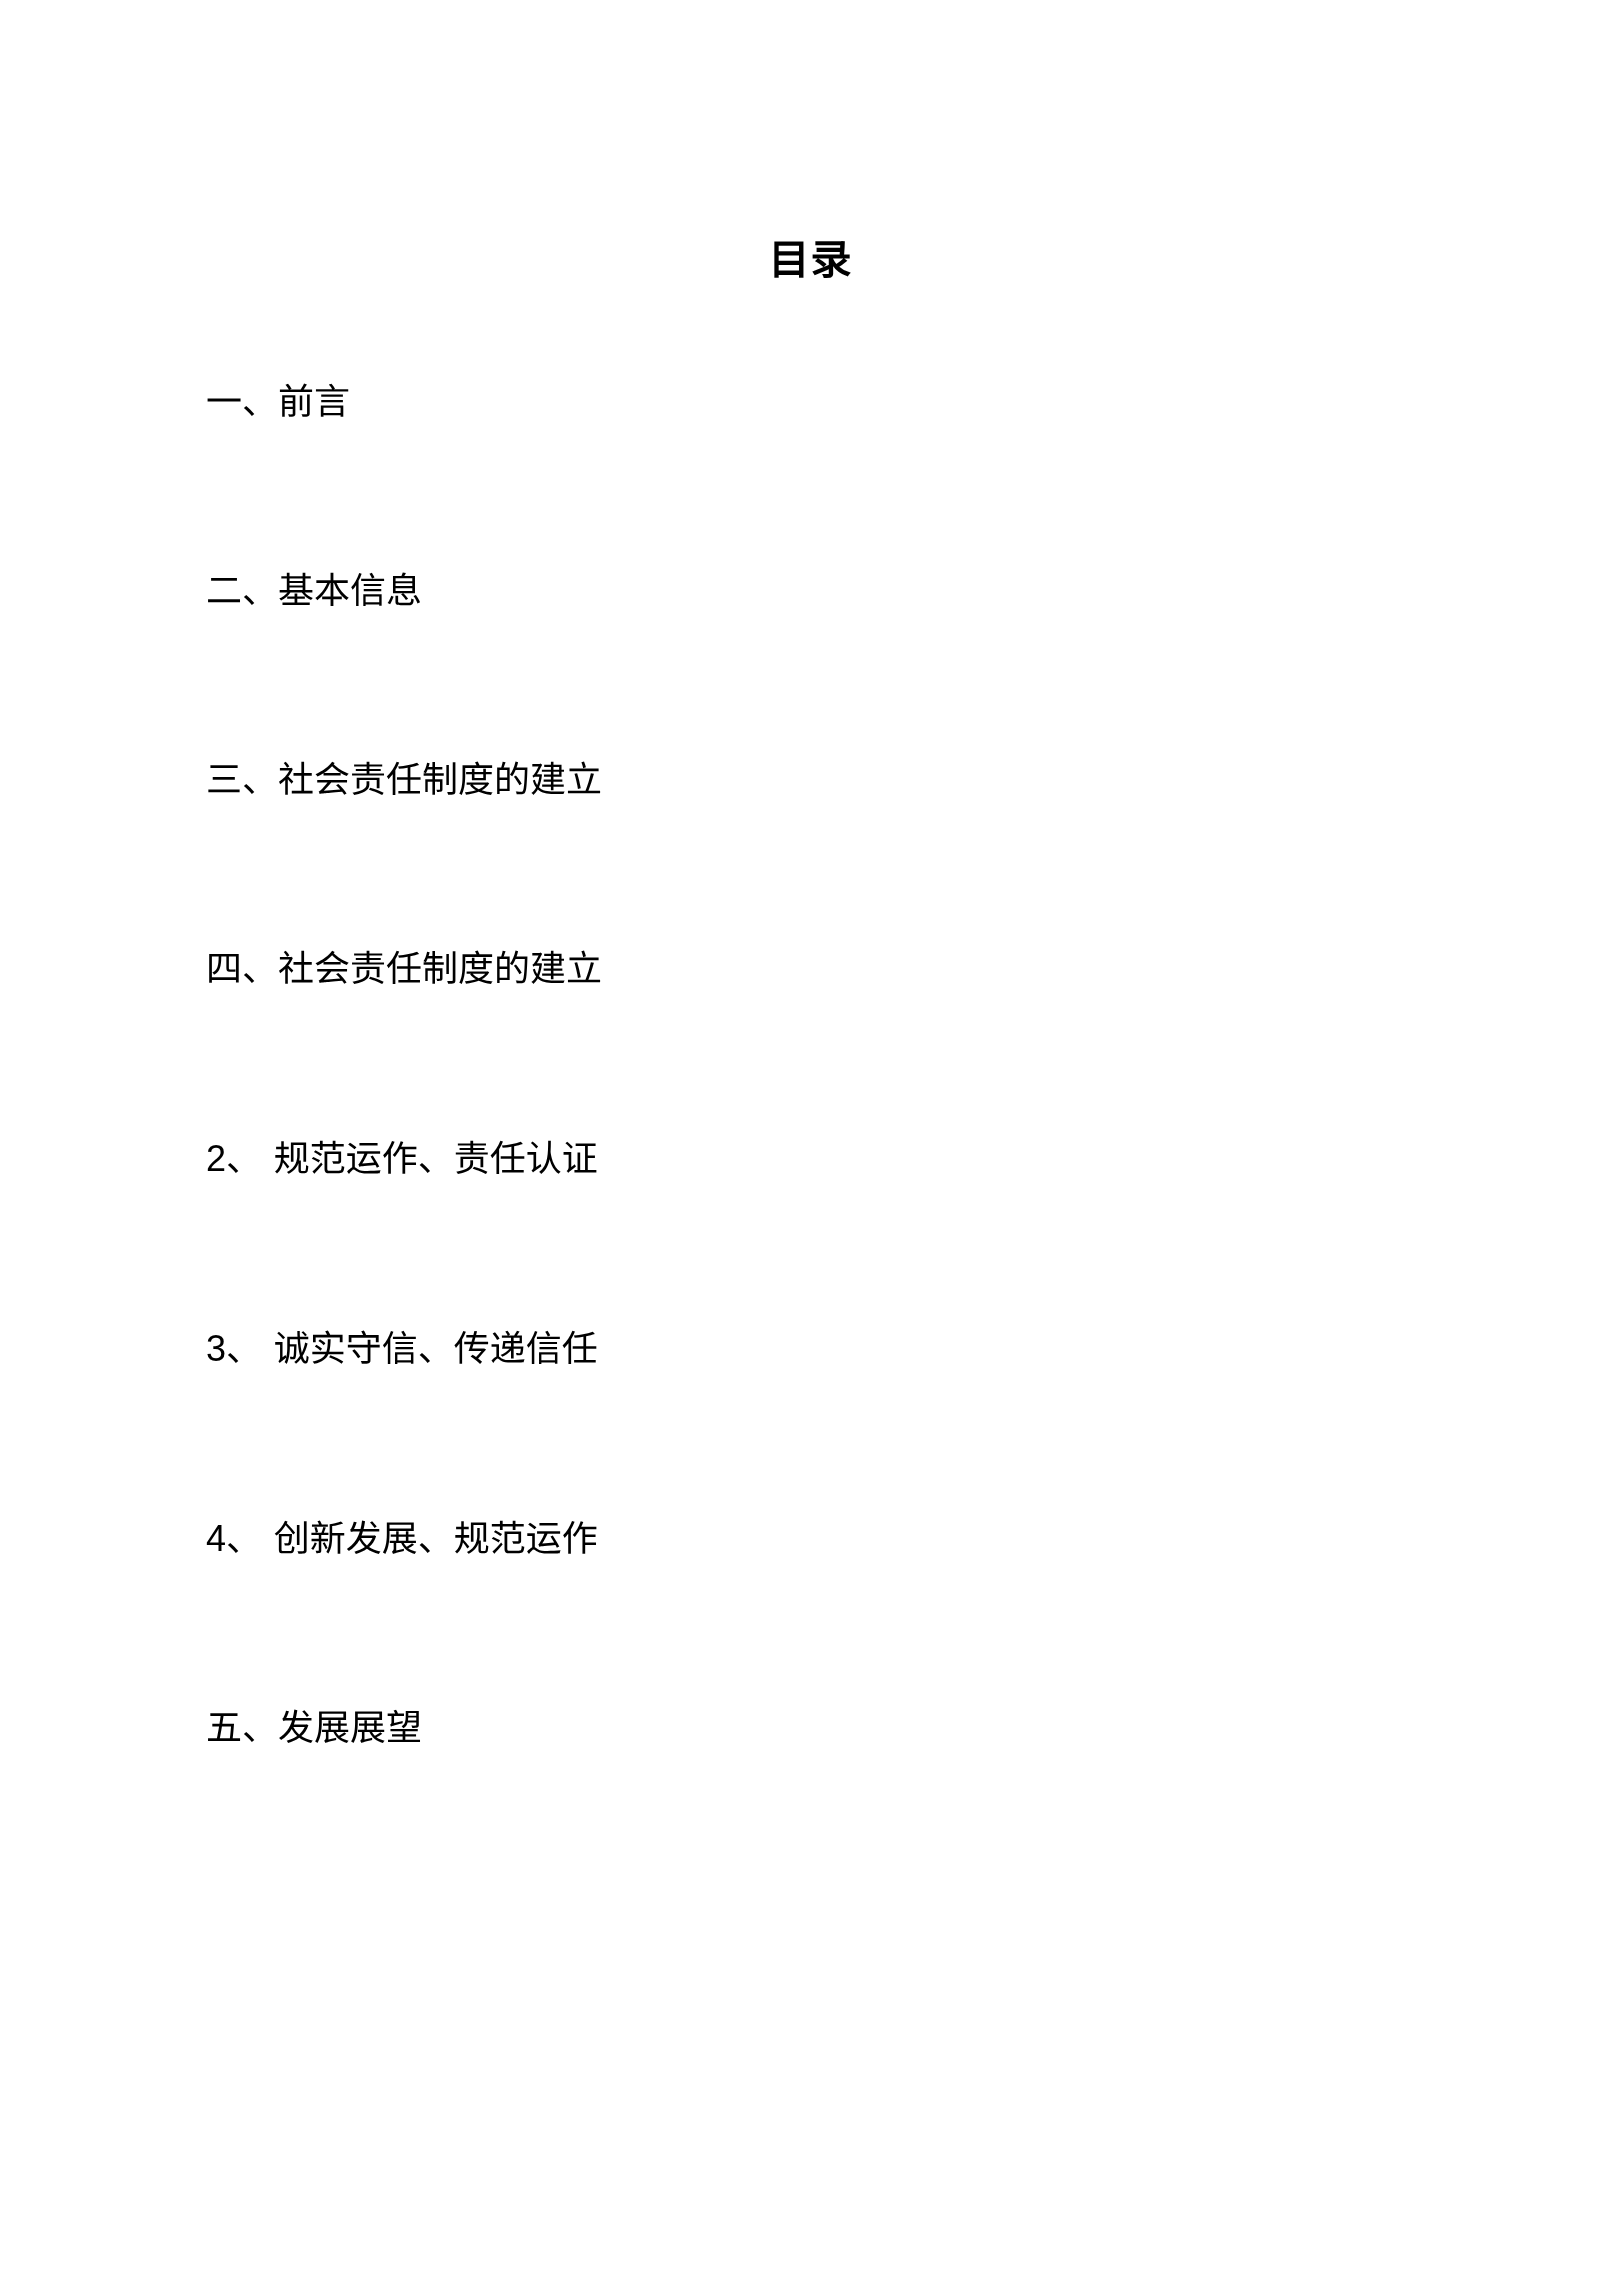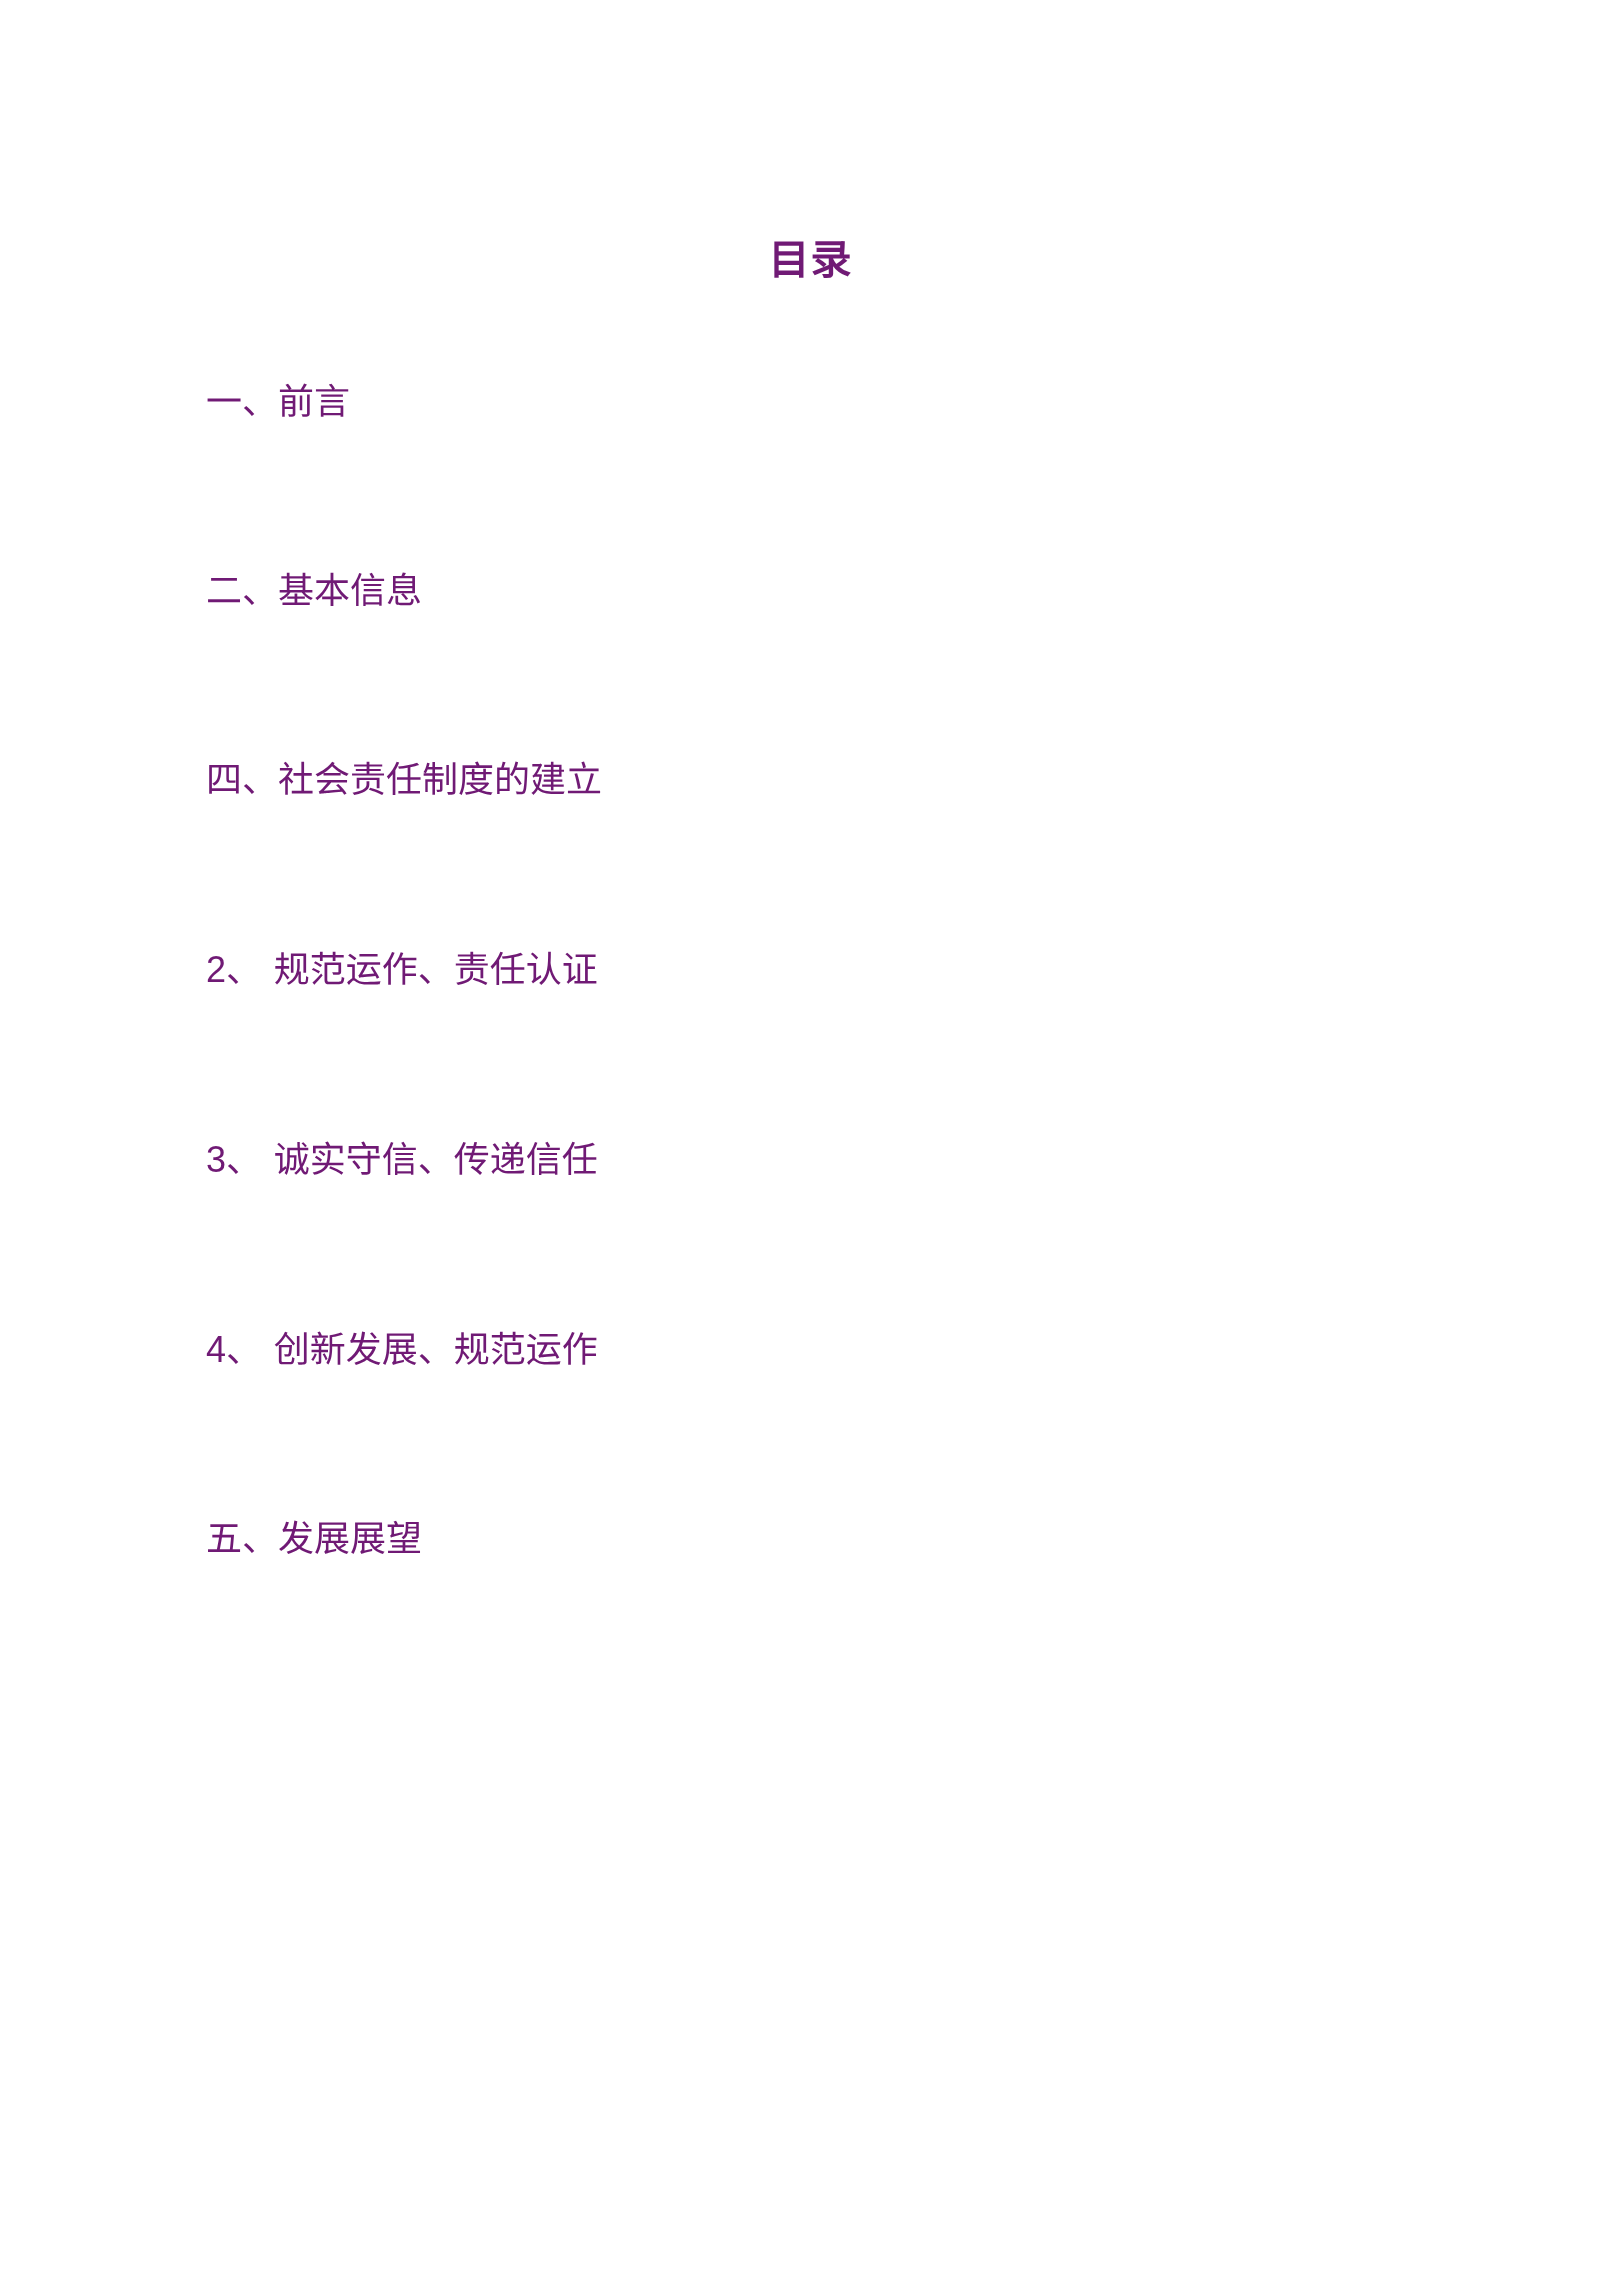--- a/index.html
+++ b/index.html
@@ -8,21 +8,21 @@
     background: #888888;
   }
   .page {
     position: relative;
     width: 1621px;
     height: 2293px;
     margin: 0 auto;
     background: #ffffff;
     overflow: hidden;
     font-family: "Liberation Serif", "DejaVu Serif", serif;
-    color: #701a75;
+    color: #000000;
   }
   .doc-title {
     padding-top: 235px;
     width: 100%;
     text-align: center;
     font-size: 41px;
     line-height: 51px;
     font-weight: bold;
     letter-spacing: 1px;
   }
@@ -55,20 +55,23 @@
   <div class="toc-list">
 
     <div class="toc-item">
       <span class="num">一、</span><span class="label">前言</span>
     </div>
 
     <div class="toc-item">
       <span class="num">二、</span><span class="label">基本信息</span>
     </div>
 
+    <div class="toc-item">
+      <span class="num">三、</span><span class="label">社会责任制度的建立</span>
+    </div>
 
     <div class="toc-item">
       <span class="num">四、</span><span class="label">社会责任制度的建立</span>
     </div>
 
 
     <div class="toc-item">
       <span class="num digit">2、</span><span class="label">规范运作、责任认证</span>
     </div>
 

